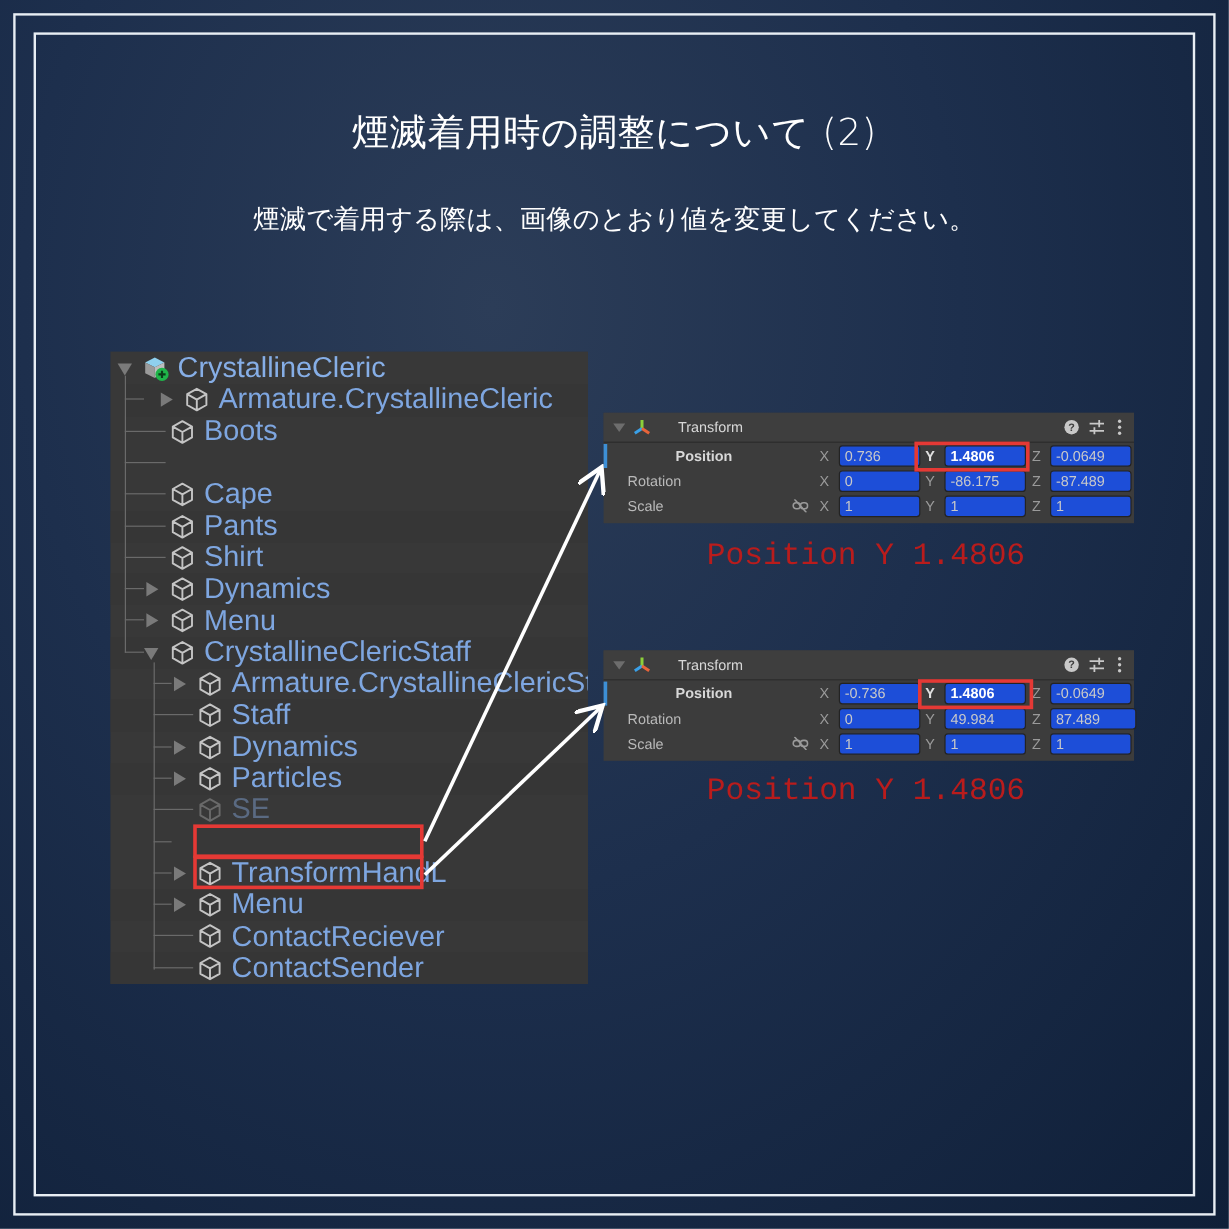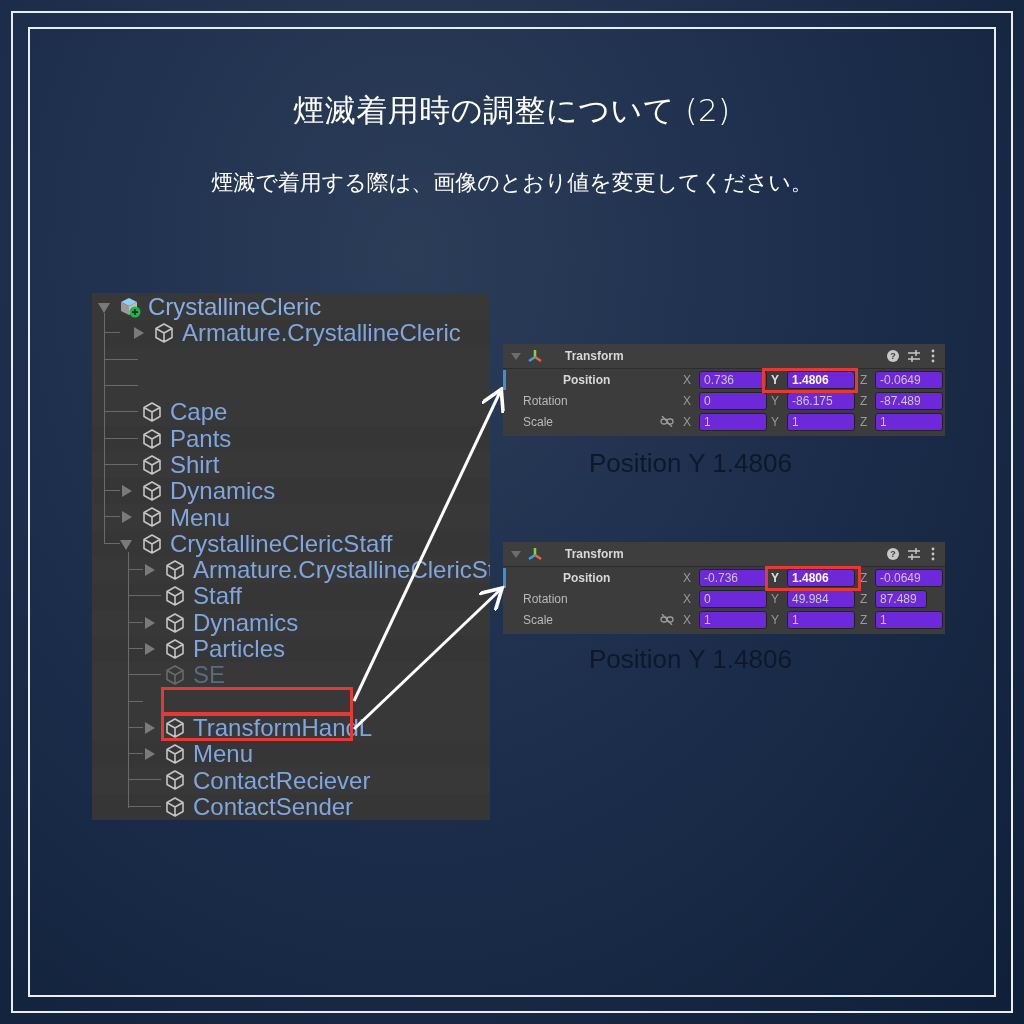--- a/index.html
+++ b/index.html
@@ -62,44 +62,44 @@
   
   .inspector {
     position: absolute; left: 503px; width: 442px; height: 92px;
     background: #3c3c3c; font-family: "Liberation Sans", sans-serif;
   }
   .insp-header {
     position: absolute; left: 0; top: 0; width: 100%; height: 25px;
     background: #3e3e3e; border-bottom: 1px solid #2c2c2c;
     display: flex; align-items: center;
   }
-  .insp-title { position: absolute; left: 62px; color: #d8d8d8; font-size: 12px; font-weight: bold; }
+  .insp-title { position: absolute; left: 62px; color: #d8d8d8; font-size: 12px; font-weight: normal; }
   .insp-fold {
     position: absolute; left: 8px; top: 9px; width: 0; height: 0;
     border-left: 5px solid transparent; border-right: 5px solid transparent; border-top: 7px solid #6d6d6d;
   }
   .insp-axis-icon { position: absolute; left: 24px; top: 4px; width: 16px; height: 16px; }
   .help-icon {
     position: absolute; left: 384px; top: 6px; width: 12px; height: 12px; border-radius: 50%;
     background: #c8c8c8; color: #3e3e3e; font-size: 9px; font-weight: bold; text-align: center; line-height: 12px;
   }
   .insp-row { position: absolute; left: 0; width: 100%; height: 20px; }
   .insp-label { position: absolute; left: 20px; top: 3px; color: #b9b9b9; font-size: 12px; }
   .insp-label.bold { color: #d8d8d8; font-weight: bold; margin-left: 40px; }
   .sel-bar { position: absolute; left: 0; top: 0; width: 3px; height: 20px; background: #3d8fd6; }
   .axis-letter { position: absolute; top: 3px; color: #9a9a9a; font-size: 12px; }
   .field {
-    position: absolute; top: 1px; height: 18px; background: #6d28d9; border: 1px solid #232323;
+    position: absolute; top: 1px; height: 18px; background: #1d4ed8; border: 1px solid #232323;
     border-radius: 3px; color: #c9c9c9; font-size: 12px; padding-left: 4px; line-height: 16px;
   }
   .field.bold { color: #ffffff; font-weight: bold; }
   .link-icon { position: absolute; left: 157px; top: 4px; width: 14px; height: 11px; }
 
   .caption {
-    position: absolute; color: #0f172a; font-size: 26px; font-weight: 300; font-family: Liberation Sans, sans-serif;
+    position: absolute; color: #b91c1c; font-size: 26px; font-weight: 300; font-family: Liberation Mono, monospace;
   }
   svg.arrows { position: absolute; left: 0; top: 0; }
 </style>
 </head>
 <body>
 
 <div class="frame-outer"></div>
 <div class="frame-inner"></div>
 
 <div class="title">煙滅着用時の調整について (2)</div>
@@ -116,20 +116,26 @@
         <path d="M17 13 V19 M14 16 H20" stroke="#0b3d1a" stroke-width="1.8"></path>
       </svg>
       <span class="hier-label root" style="position:absolute;left:56px;">CrystallineCleric</span>
     </div>
     <div class="hier-row stripe" style="top: 27.3px; margin-left: 12px;">
       <div class="fold right" style="left:30px;top:7px;"></div>
       <div class="cube" style="left:49px;top:2px;opacity:1"><svg viewBox="0 0 22 22" width="22" height="22">
           <path d="M11 2 L19 6.5 L19 15.5 L11 20 L3 15.5 L3 6.5 Z M3 6.5 L11 11 L19 6.5 M11 11 L11 20" fill="none" stroke="#c4c4c4" stroke-width="1.6" stroke-linejoin="round"></path>
         </svg></div>
       <span class="hier-label" style="position:absolute;left:78px;">Armature.CrystallineCleric</span>
+    </div>
+    <div class="hier-row" style="top: 53.6px;">
+      <div class="cube" style="left:49px;top:2px;opacity:1"><svg viewBox="0 0 22 22" width="22" height="22">
+          <path d="M11 2 L19 6.5 L19 15.5 L11 20 L3 15.5 L3 6.5 Z M3 6.5 L11 11 L19 6.5 M11 11 L11 20" fill="none" stroke="#c4c4c4" stroke-width="1.6" stroke-linejoin="round"></path>
+        </svg></div>
+      <span class="hier-label" style="position:absolute;left:78px;">Boots</span>
     </div>
     <div class="hier-row" style="top: 106.2px;">
       <div class="cube" style="left:49px;top:2px;opacity:1"><svg viewBox="0 0 22 22" width="22" height="22">
           <path d="M11 2 L19 6.5 L19 15.5 L11 20 L3 15.5 L3 6.5 Z M3 6.5 L11 11 L19 6.5 M11 11 L11 20" fill="none" stroke="#c4c4c4" stroke-width="1.6" stroke-linejoin="round"></path>
         </svg></div>
       <span class="hier-label" style="position:absolute;left:78px;">Cape</span>
     </div>
     <div class="hier-row stripe" style="top: 132.5px;">
       <div class="cube" style="left:49px;top:2px;opacity:1"><svg viewBox="0 0 22 22" width="22" height="22">
           <path d="M11 2 L19 6.5 L19 15.5 L11 20 L3 15.5 L3 6.5 Z M3 6.5 L11 11 L19 6.5 M11 11 L11 20" fill="none" stroke="#c4c4c4" stroke-width="1.6" stroke-linejoin="round"></path>
@@ -338,21 +344,21 @@
     <span class="axis-letter" style="left:357px;">Z</span>
     <div class="field" style="left:372px;width:68px;">-0.0649</div>
   </div>
   <div class="insp-row" style="top:47px;">
     <span class="insp-label">Rotation</span>
     <span class="axis-letter" style="left:180px;">X</span>
     <div class="field" style="left:196px;width:68px;">0</div>
     <span class="axis-letter" style="left:268px;">Y</span>
     <div class="field" style="left:284px;width:68px;">49.984</div>
     <span class="axis-letter" style="left:357px;">Z</span>
-    <div class="field" style="left:372px;width:52px;">87.489</div>
+    <div class="field" style="left:372px;width:72px;">87.489</div>
   </div>
   <div class="insp-row" style="top:68px;">
     <span class="insp-label">Scale</span>
     <svg class="link-icon" viewBox="0 0 14 11">
       <rect x="1" y="3" width="6" height="5" rx="2.5" fill="none" stroke="#9a9a9a" stroke-width="1.3"></rect>
       <rect x="7" y="3" width="6" height="5" rx="2.5" fill="none" stroke="#9a9a9a" stroke-width="1.3"></rect>
       <line x1="2" y1="0" x2="12" y2="11" stroke="#9a9a9a" stroke-width="1.3"></line>
     </svg>
     <span class="axis-letter" style="left:180px;">X</span>
     <div class="field" style="left:196px;width:68px;">1</div>

